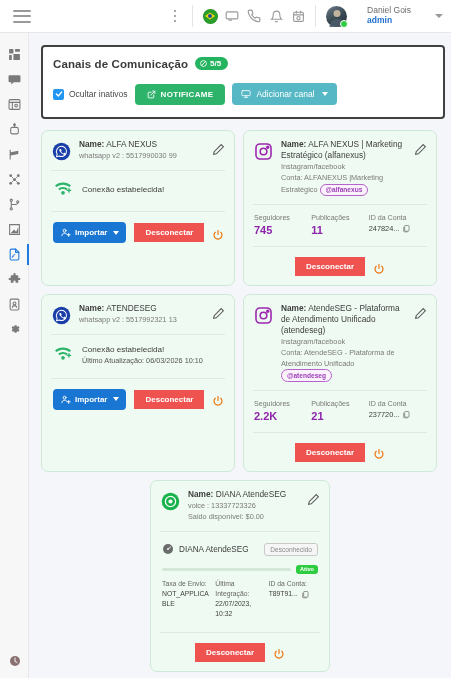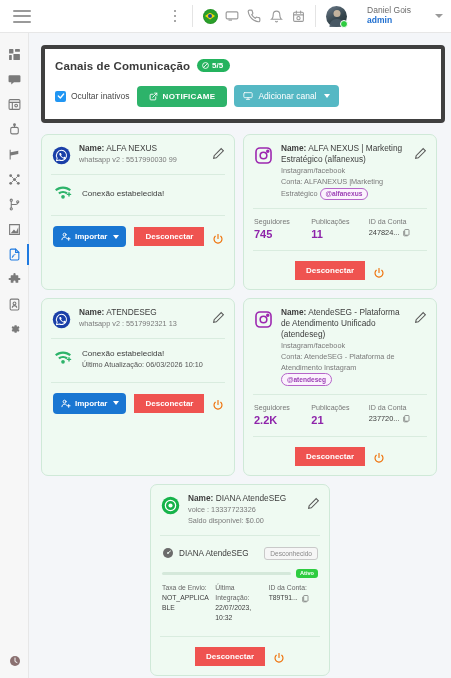--- a/index.html
+++ b/index.html
@@ -61,21 +61,21 @@
      position:relative; cursor:pointer; }
   .side-item svg { display:block; }
   .side-item.active::after { content:""; position:absolute; right:0; top:2px; bottom:2px;
      width:2px; background:#1f7ae0; }
   .side-bottom { position:absolute; bottom:6px; left:0; width:29px; height:22px;
      display:flex; align-items:center; justify-content:center; cursor:pointer;}
 
   
   .main { position:absolute; top:33px; left:29px; right:0; bottom:0; overflow:hidden;}
   .panel {
-    margin:12px 6px 0 12px; background:#fff; border:4px solid #404040; border-radius:4px;
+    margin:12px 6px 0 12px; background:#fff; border:2px solid #404040; border-radius:4px;
     padding:10px 10px 12px 10px;
   }
   .panel-title { display:flex; align-items:center; gap:7px; margin-bottom:13px;}
   .panel-title h1 { font-size:11.5px; font-weight:bold; color:#3b3b3b; letter-spacing:.1px;}
   .pill-count {
     background:#24b35e; color:#fff; border-radius:9px; padding:2px 7px 2px 5px;
     font-size:8px; font-weight:bold; display:flex; align-items:center; gap:3px;
   }
   .pill-count svg { display:block; }
   .toolbar { display:flex; align-items:center; gap:7px; }
@@ -542,21 +542,21 @@
               <circle cx="17.4" cy="6.6" r="1.2" fill="#9c27b0"></circle>
             </svg>
           </div>
           <div class="ch-text">
             <div class="ch-name">
               <b>Name:</b>
               <span>AtendeSEG - Plataforma de Atendimento Unificado (atendeseg)</span>
             </div>
             <div class="ch-sub">Instagram/facebook</div>
             <div class="ch-sub">
-              <span>Conta: AtendeSEG - Plataforma de Atendimento Instagram</span>
+              <span>Conta: AtendeSEG - Plataforma de Atendimento Unificado</span>
               <span class="tag">@atendeseg</span>
             </div>
           </div>
           <div class="edit-ic">
             <svg width="13" height="13" viewBox="0 0 24 24" fill="none" stroke="#5a5a5a" stroke-width="2" stroke-linecap="round">
               <path d="M17 3l4 4L8 20l-5 1 1-5z"></path>
             </svg>
           </div>
         </div>
         <div class="hr"></div>

